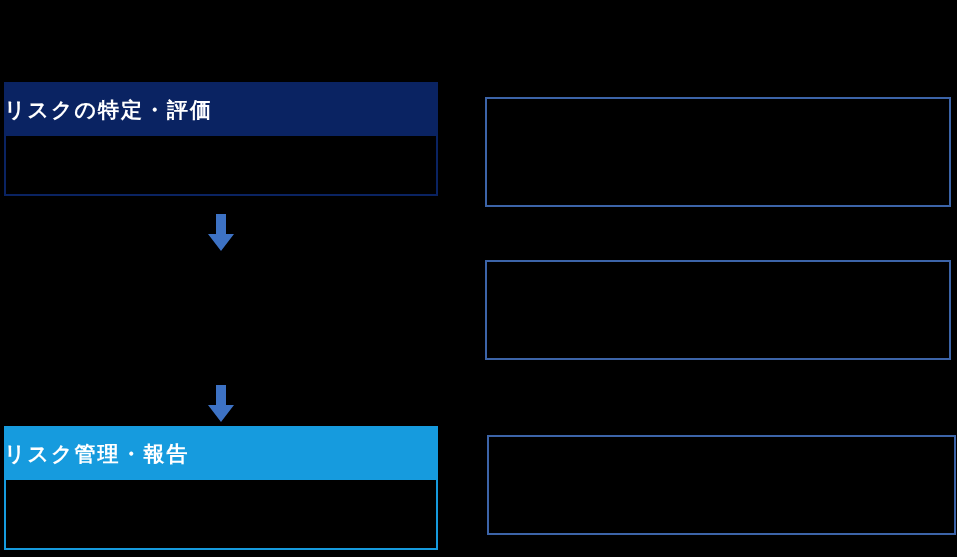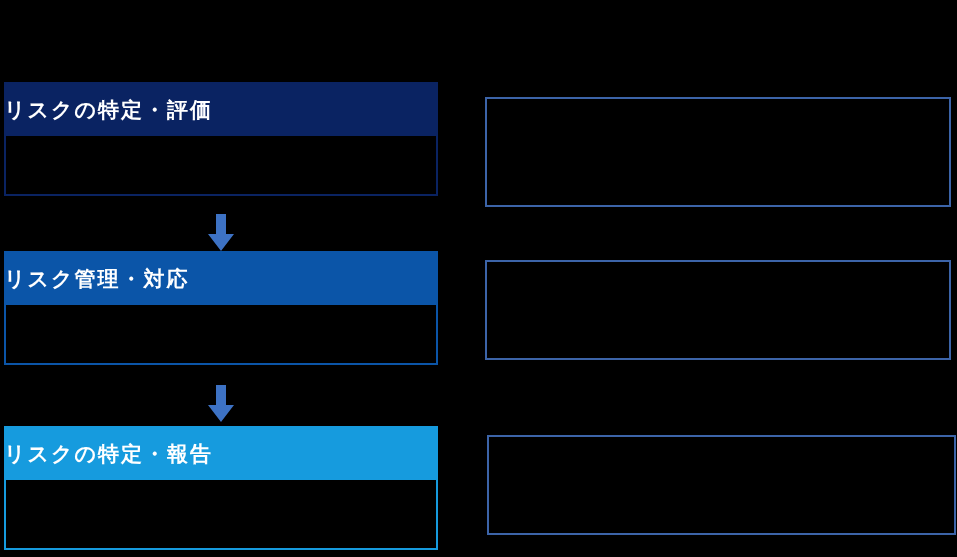--- a/index.html
+++ b/index.html
@@ -102,38 +102,30 @@
       <span class="panel-content"></span>
     </div>
   </div>
 
   <div class="connector" id="connector-1">
     <svg width="34" height="38" viewBox="0 0 34 38">
       <polygon points="12,0 22,0 22,20 30,20 17,37 4,20 12,20" fill="#3d72c4"></polygon>
     </svg>
   </div>
 
-  <div class="stage" id="stage-2">
-    <div class="stage-header">
-      <span class="stage-title">リスク管理・対応</span>
-    </div>
-    <div class="stage-body">
-      <span class="panel-content"></span>
-    </div>
-  </div>
 
   <div class="connector" id="connector-2">
     <svg width="34" height="38" viewBox="0 0 34 38">
       <polygon points="12,0 22,0 22,20 30,20 17,37 4,20 12,20" fill="#3d72c4"></polygon>
     </svg>
   </div>
 
   <div class="stage" id="stage-3">
     <div class="stage-header">
-      <span class="stage-title">リスクの特定・報告</span>
+      <span class="stage-title">リスク管理・報告</span>
     </div>
     <div class="stage-body">
       <span class="panel-content"></span>
     </div>
   </div>
 
   <div class="detail-panel" id="detail-panel-1">
     <span class="panel-content"></span>
   </div>
 

